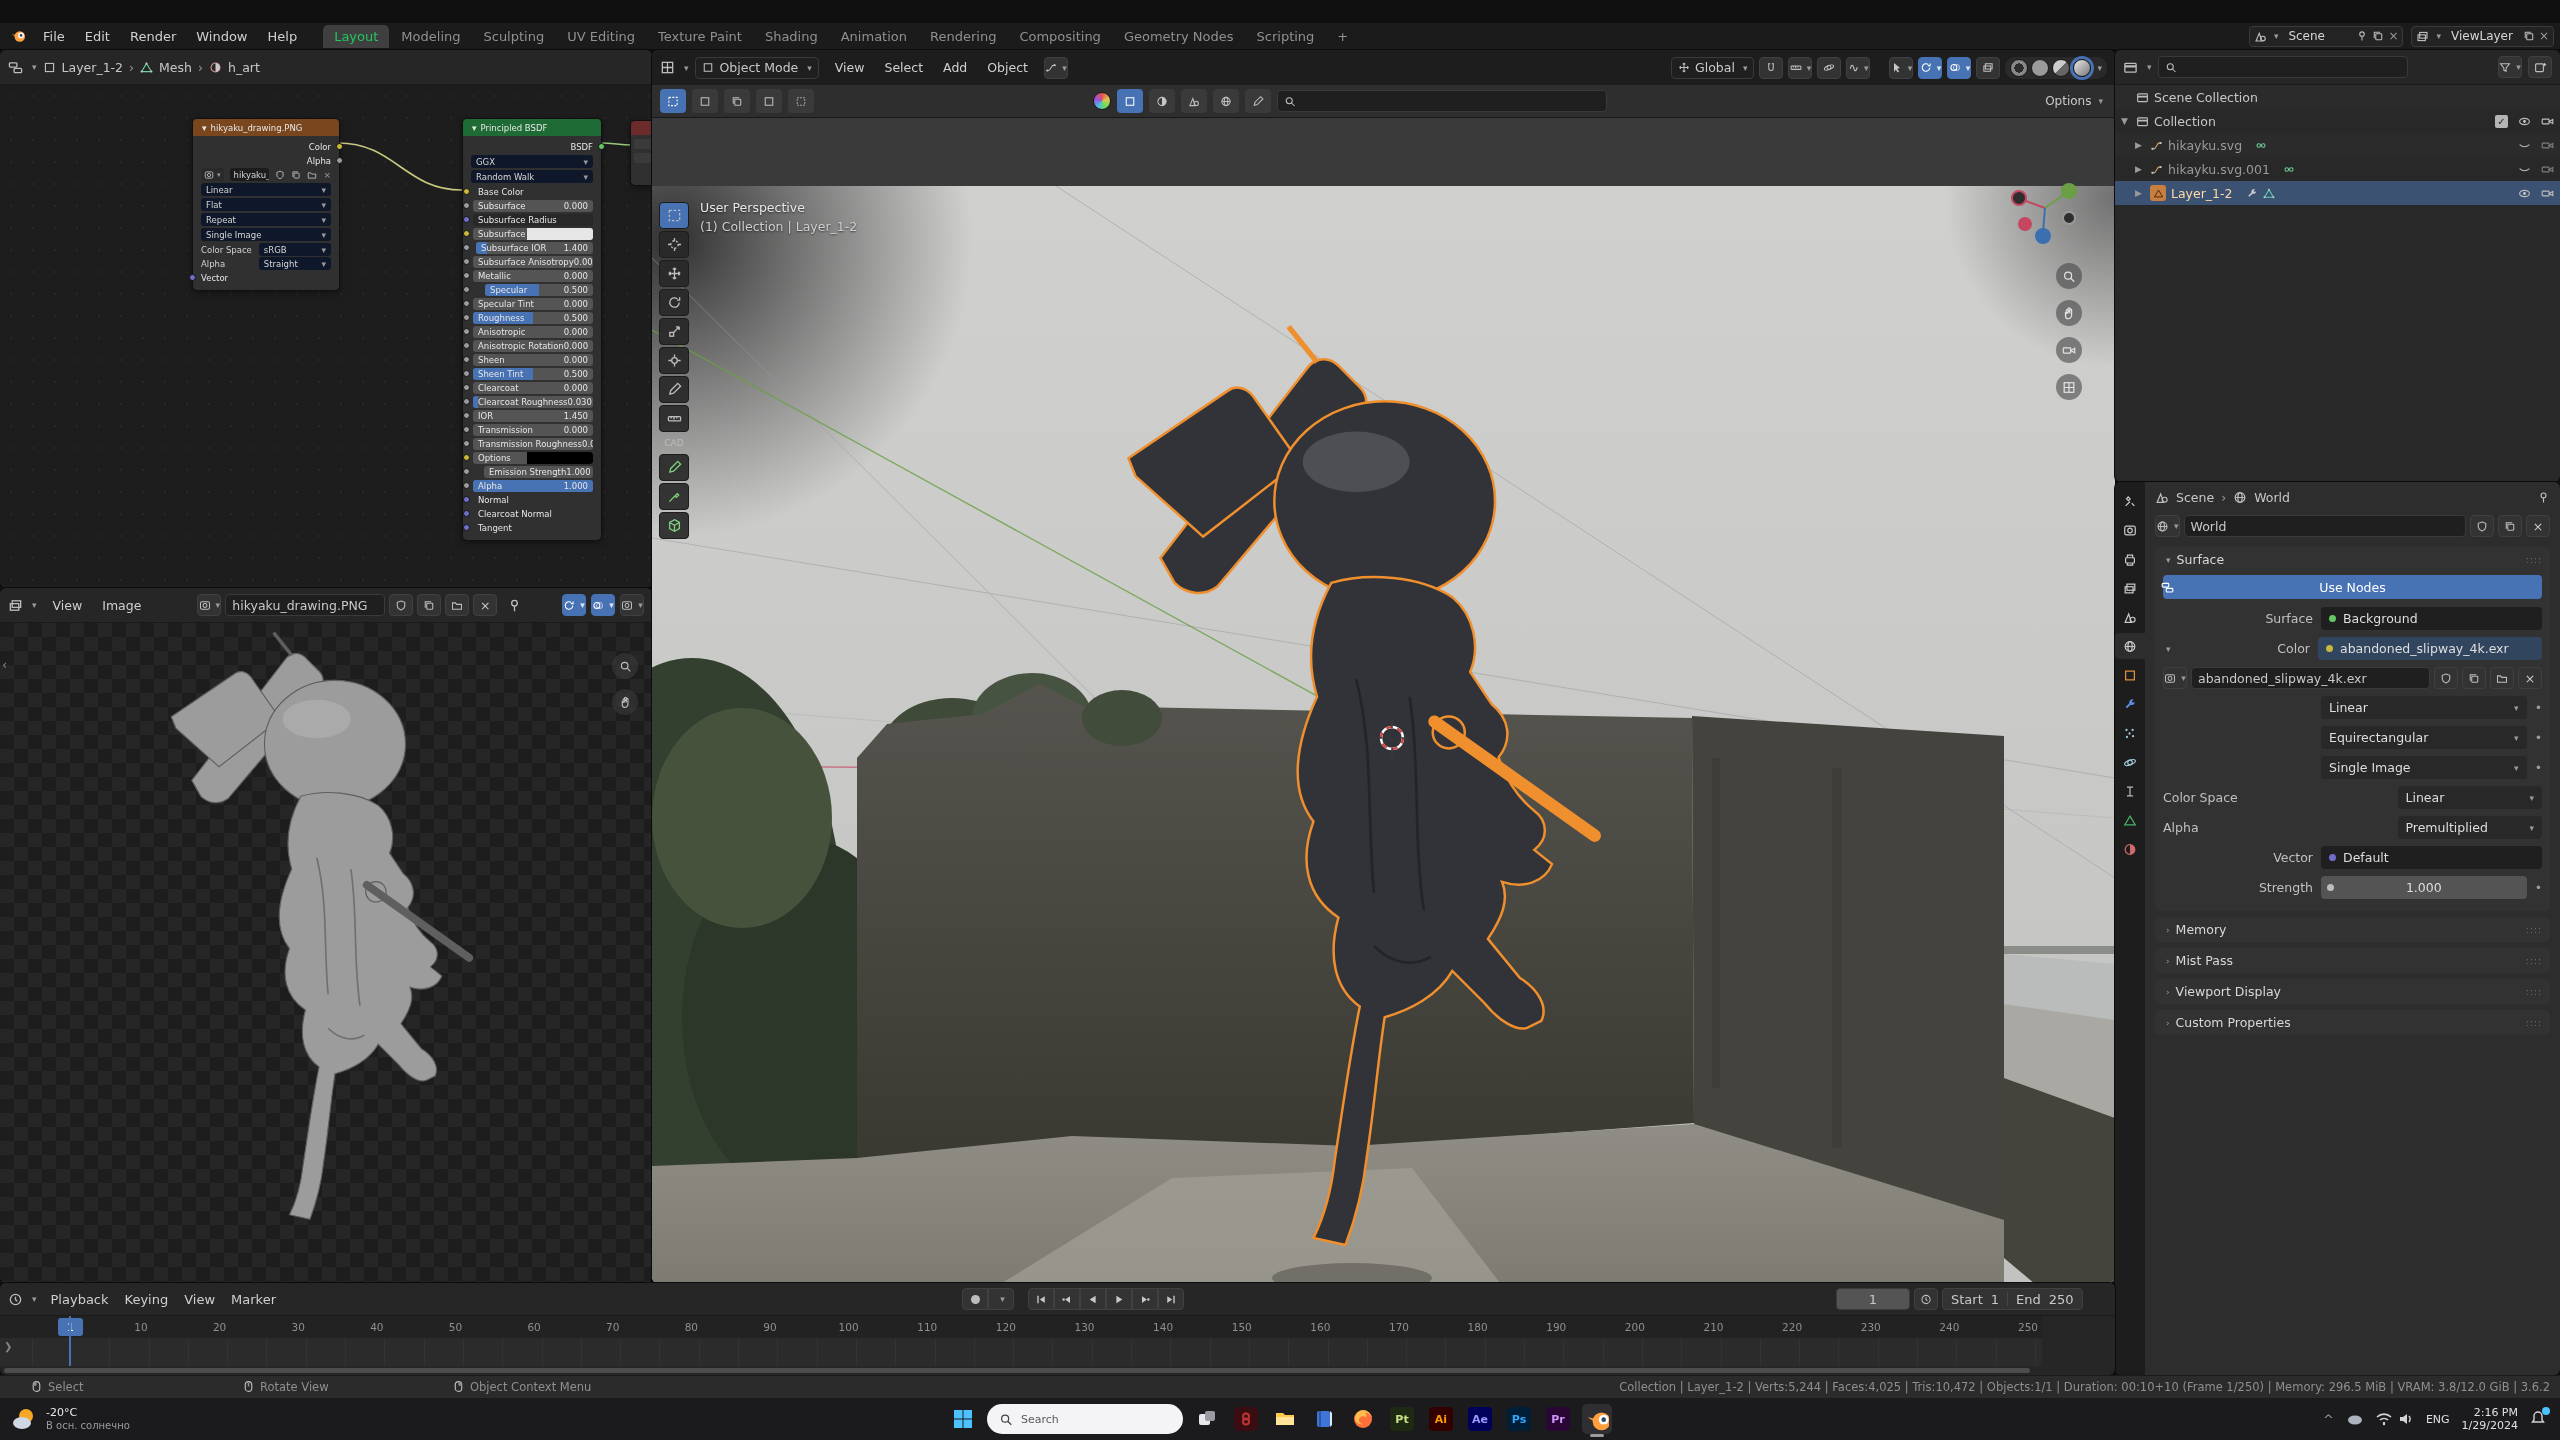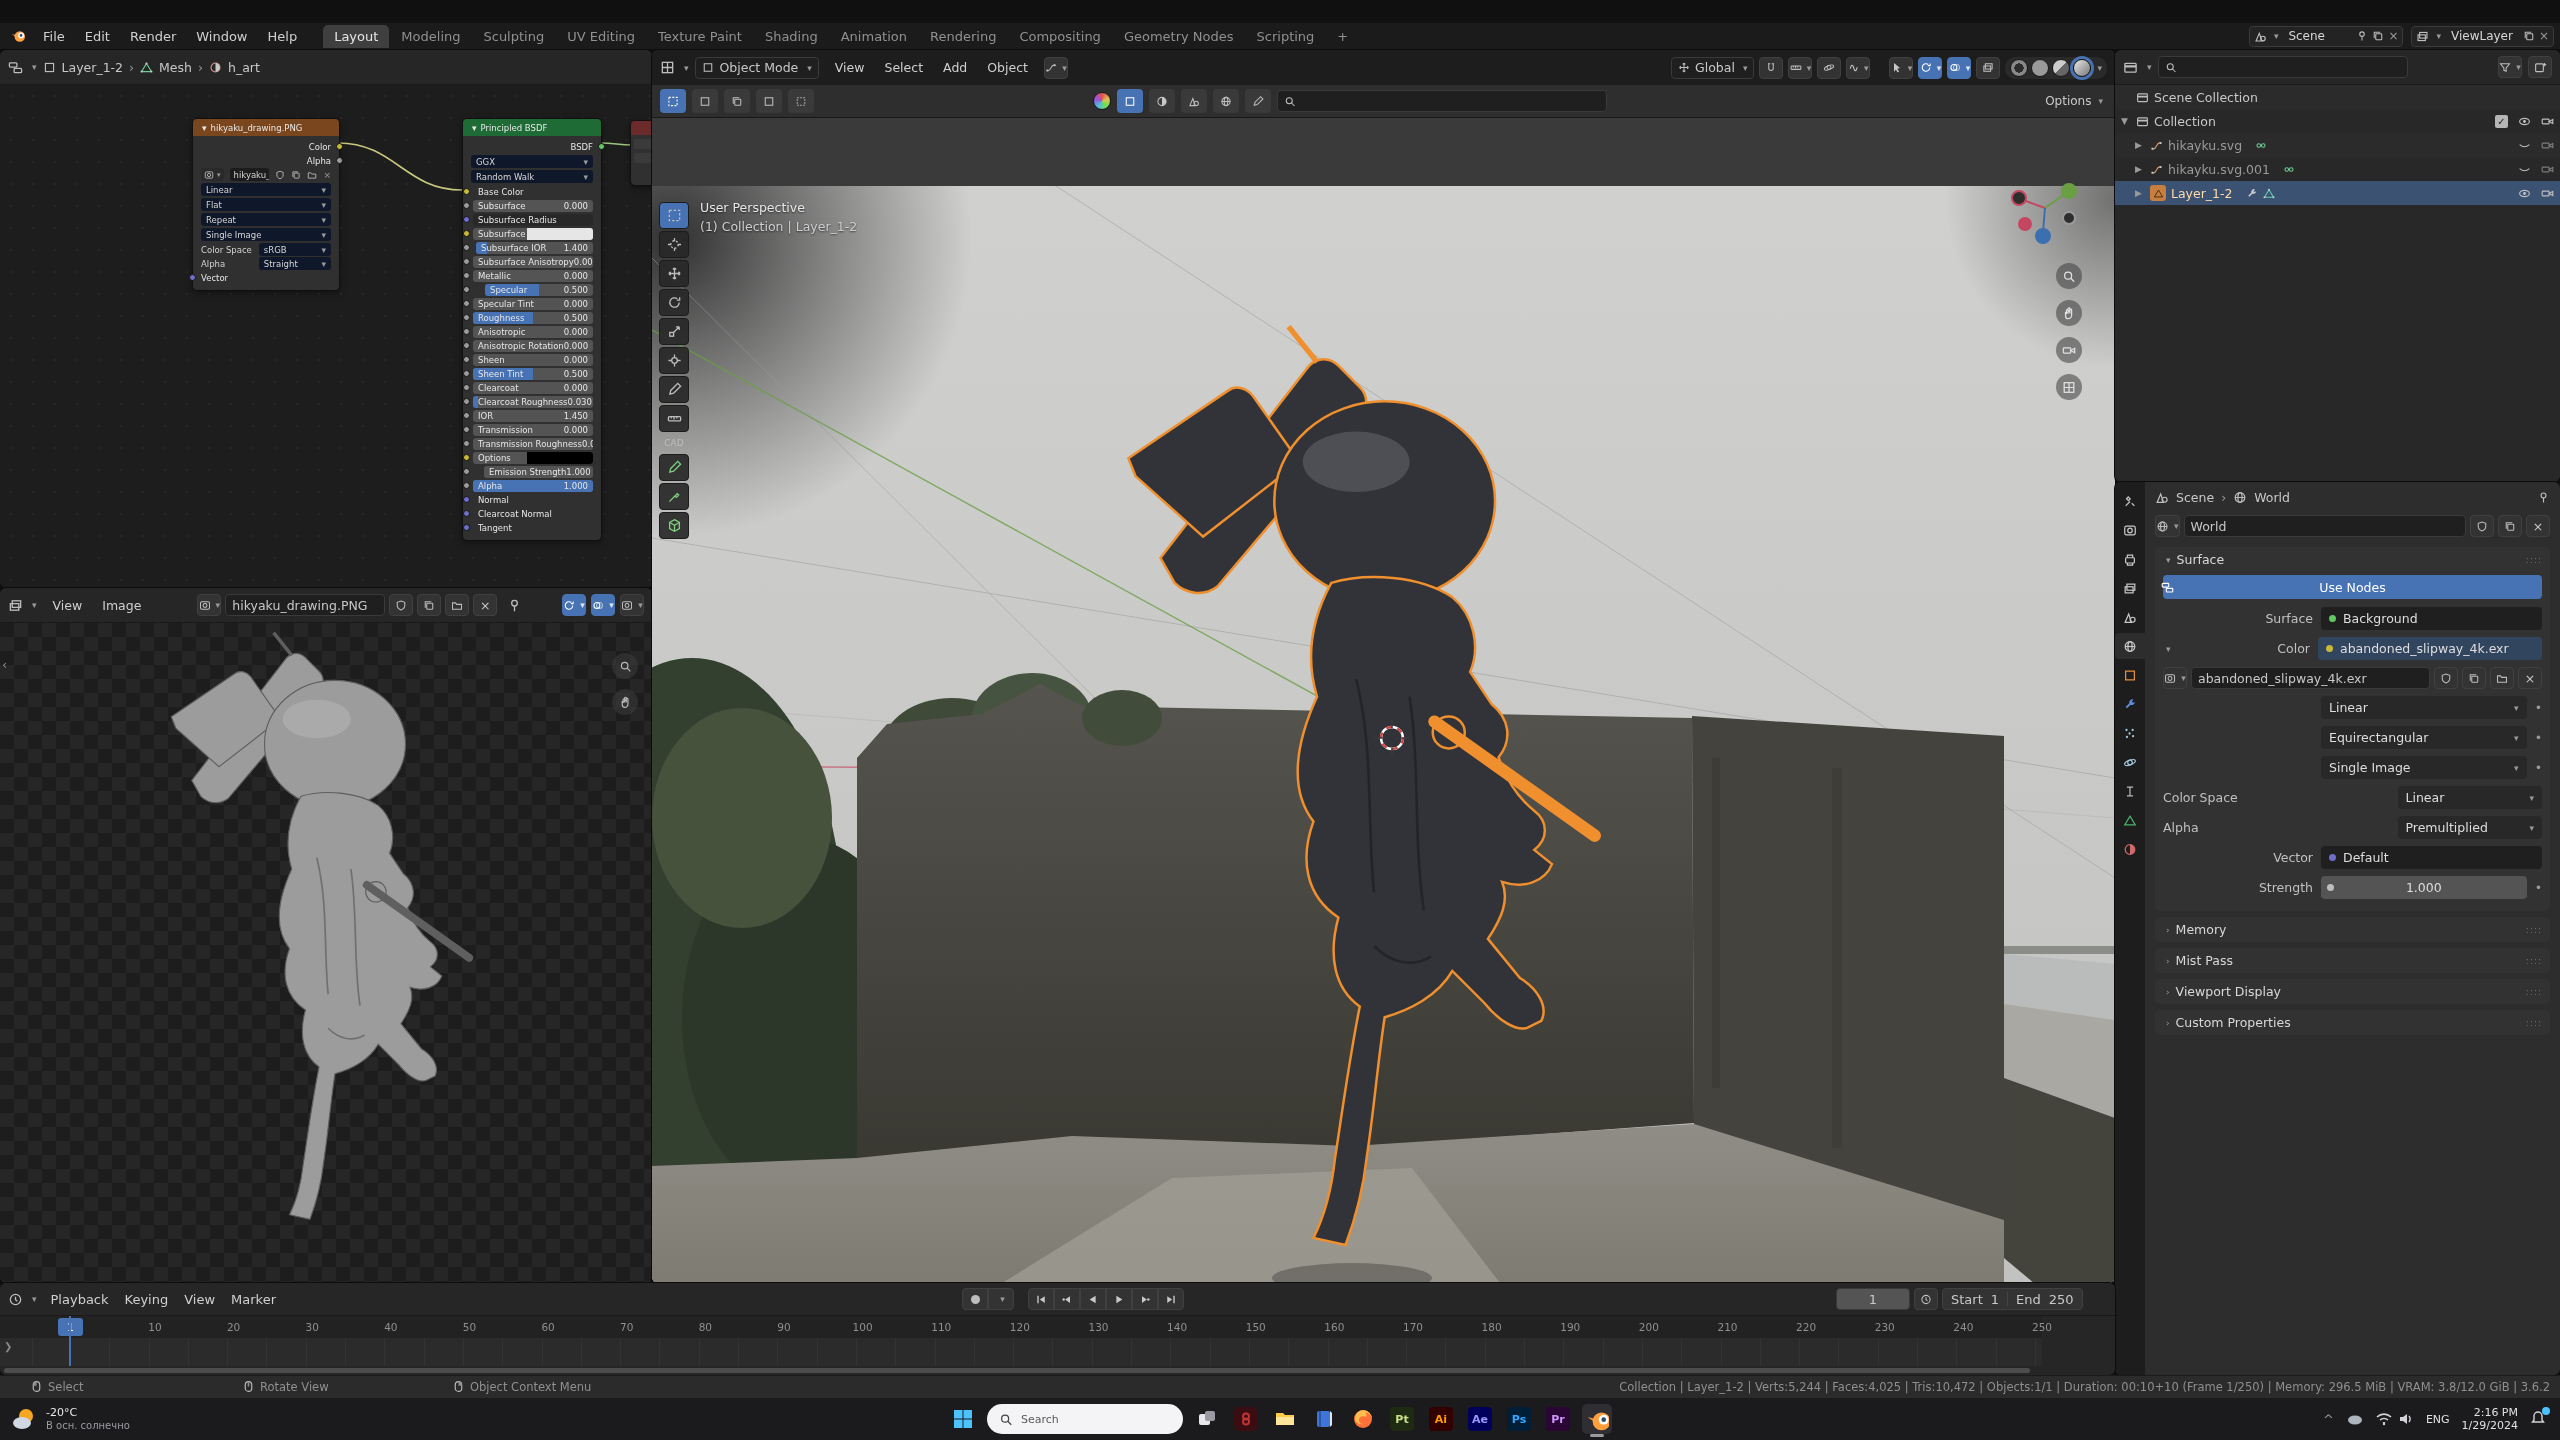--- a/index.html
+++ b/index.html
@@ -12,21 +12,21 @@
   .dim{color:#9a9a9a}
   .chev{font-size:9px;color:#9a9a9a;margin-left:3px}
   
   #titlebar{left:0;top:0;width:2560px;height:23px;background:#161616;display:flex;align-items:center;padding-left:8px;color:#b9b9b9;font-size:12px}
   #titlebar .wbtns{margin-left:auto;display:flex;height:100%}
   #titlebar .wbtn{width:44px;height:100%;display:flex;align-items:center;justify-content:center;color:#bbb;font-size:12px}
   
   #topbar{left:0;top:23px;width:2560px;height:27px;background:#1b1b1b;display:flex;align-items:center;gap:2px;padding:0 6px;border-bottom:1px solid #0e0e0e}
   .menu-item{padding:4px 10px;border-radius:4px;color:#cfcfcf}
   .ws-tab{padding:4px 11px;border-radius:5px 5px 0 0;color:#909090}
-  .ws-tab.active{background:#3f3f3f;color:#e5e5e5}
+  .ws-tab.active{background:#3f3f3f;color:#22c55e}
   .topsel{display:flex;align-items:center;background:#232323;border:1px solid #3a3a3a;border-radius:4px;height:21px;padding:0 4px;gap:4px;font-size:12px}
   .topsel .name{color:#d6d6d6;padding:0 6px;min-width:70px}
   
   .editor{position:absolute;border-radius:6px;overflow:hidden;box-shadow:0 0 0 1px #0c0c0c}
   .ehead{height:35px;background:#262626;display:flex;align-items:center;gap:6px;padding:0 8px;flex:none;border-bottom:1px solid #1a1a1a}
   .field{background:#1f1f1f;border:1px solid #3a3a3a;border-radius:4px;height:22px;display:flex;align-items:center;padding:0 6px;gap:5px}
   .ibtn{background:#333;border:1px solid #404040;border-radius:4px;height:22px;min-width:24px;display:flex;align-items:center;justify-content:center;gap:2px}
   .ibtn.blue{background:#4772b3;border-color:#4772b3}
   .ibtn.blue .ic{stroke:#fff}
   
@@ -86,21 +86,21 @@
   .pfield{flex:1;background:#1f1f1f;border-radius:4px;height:23px;display:flex;align-items:center;padding:0 8px;gap:7px;color:#dedede}
   .pdd{flex:1;background:#282828;border-radius:4px;height:23px;display:flex;align-items:center;padding:0 8px;color:#dedede}
   .pdd .chev{margin-left:auto}
   .panel{background:#323232;border-radius:5px;margin:6px 0;padding:5px 8px}
   .panel-h{display:flex;align-items:center;gap:6px;color:#d8d8d8}
   .dots{margin-left:auto;color:#6f6f6f;font-size:9px;letter-spacing:1px}
   .dot{width:7px;height:7px;border-radius:50%;background:#888;flex:none}
   
   #timeline{left:0;top:1283px;width:2115px;height:92px;background:#262626}
   #tl-ruler{position:absolute;left:0;top:33px;width:2042px;height:22px;background:#222;font-size:10.5px;color:#8f8f8f}
-  #tl-ticks{position:absolute;left:155px;top:0;width:1887px;height:22px;display:flex;justify-content:space-between;align-items:center}
+  #tl-ticks{position:absolute;left:141px;top:0;width:1887px;height:22px;display:flex;justify-content:space-between;align-items:center}
   #tl-ticks span{width:0;display:flex;justify-content:center}
   #tl-track{position:absolute;left:0;top:55px;width:2042px;height:28px;background:#2b2b2b;background-image:repeating-linear-gradient(90deg,#333 0 1px,transparent 1px 39.3px);background-position:70px 0}
   #tl-scroll{position:absolute;left:4px;top:85px;width:2026px;height:5px;border-radius:3px;background:#4d4d4d}
   #playhead{position:absolute;left:69px;top:33px;width:2px;height:50px;background:#4772b3}
   #curframe{position:absolute;left:58px;top:35px;width:25px;height:18px;background:#4772b3;border-radius:3px;color:#fff;display:flex;align-items:center;justify-content:center;font-size:11px}
   .tl-btn{width:26px;height:22px;background:#333;border:1px solid #404040;display:flex;align-items:center;justify-content:center}
   
   #statusbar{left:0;top:1375px;width:2560px;height:23px;background:#2b2b2b;display:flex;align-items:center;font-size:11.5px;color:#8f8f8f;border-top:1px solid #1a1a1a}
   .hint{position:absolute;display:flex;align-items:center;gap:5px}
   

